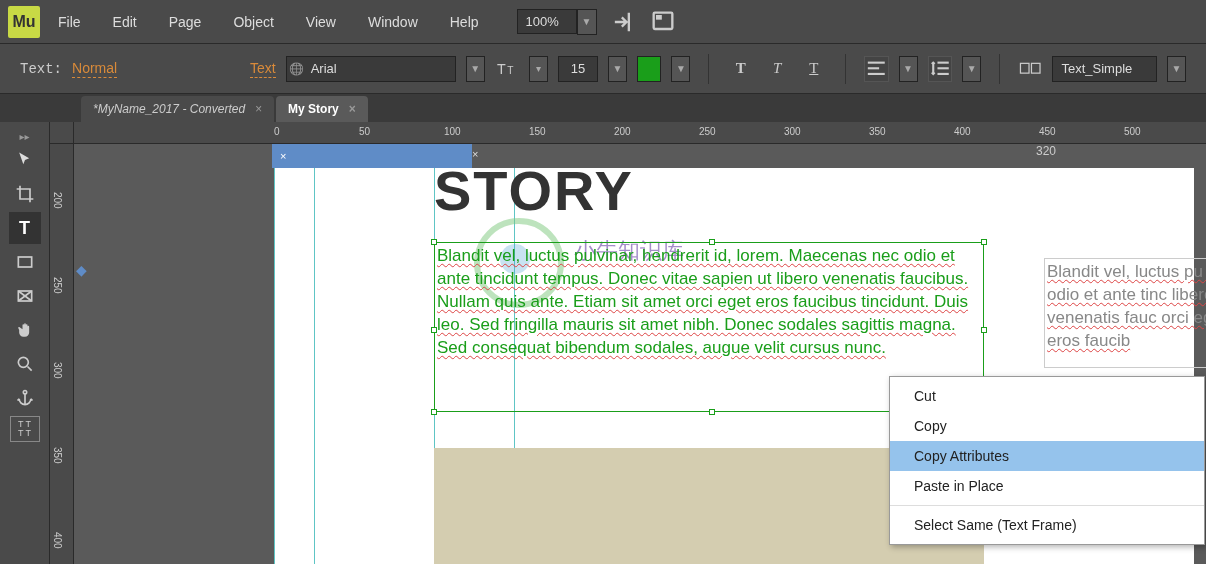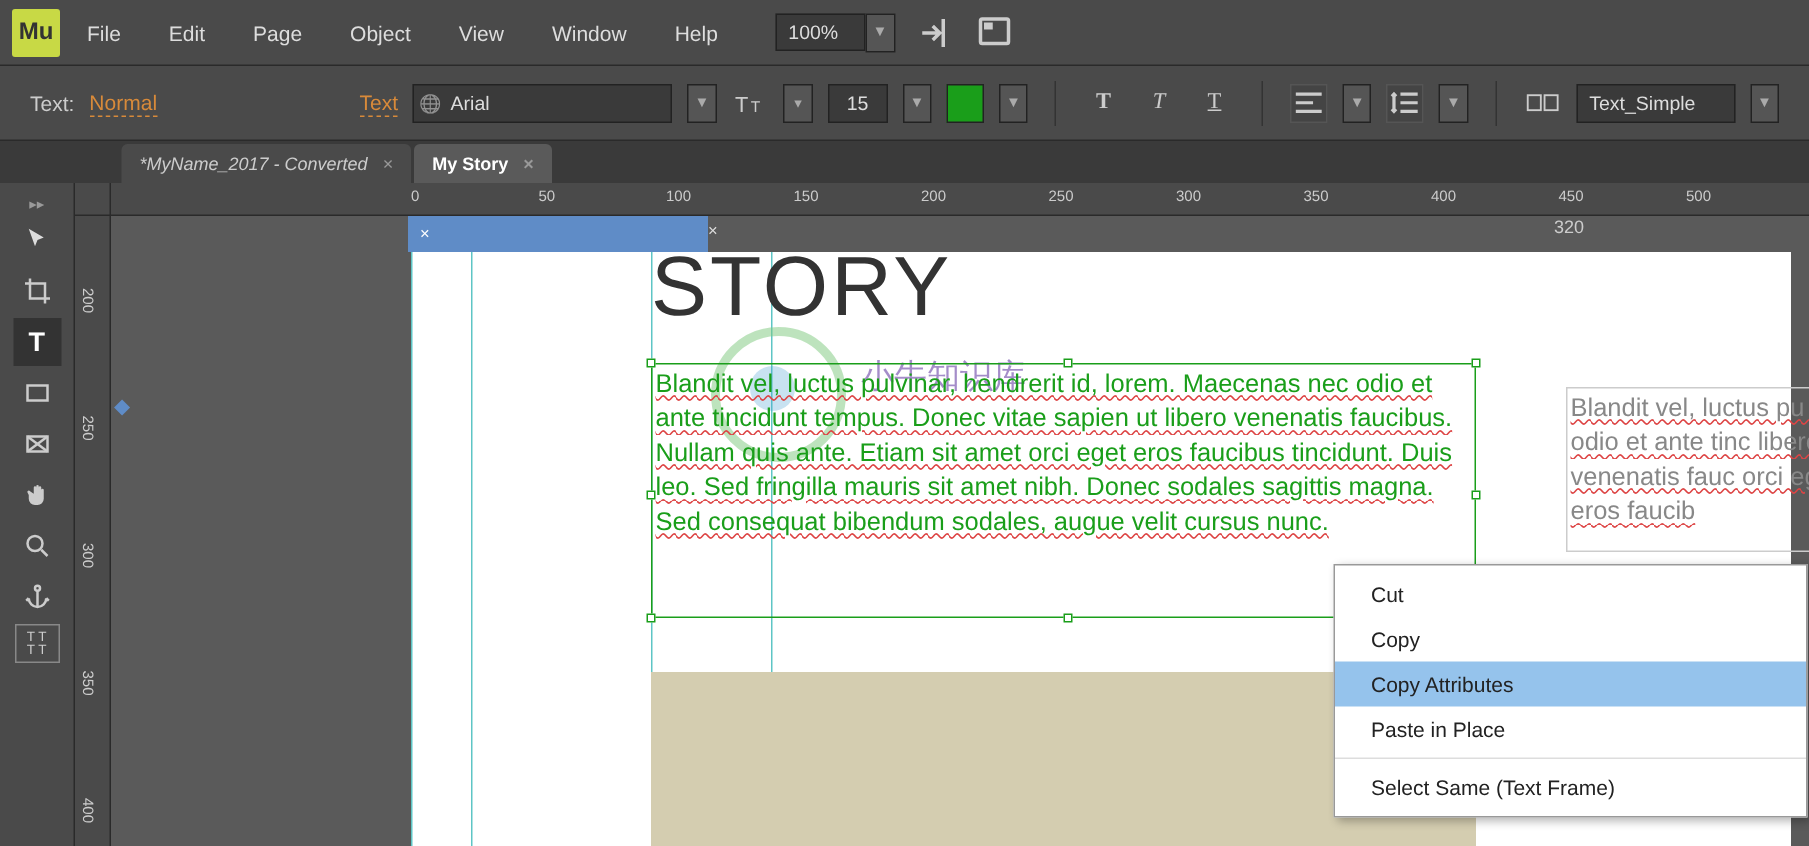--- a/index.html
+++ b/index.html
@@ -9,21 +9,21 @@
 .menubar { height: 44px; background: #4a4a4a; display: flex; align-items: center; padding: 0 8px; gap: 4px; border-bottom: 1px solid #2a2a2a; }
 .logo { width: 32px; height: 32px; background: #c8d945; color: #333; display: flex; align-items: center; justify-content: center; font-weight: bold; font-size: 16px; border-radius: 2px; }
 .menu-item { color: #ddd; padding: 6px 14px; font-size: 14px; cursor: pointer; }
 .zoom-box { margin-left: 20px; display: flex; align-items: center; }
 .zoom-input { background: #3a3a3a; border: 1px solid #222; color: #ddd; padding: 4px 8px; width: 60px; font-size: 13px; }
 .zoom-dd { width: 20px; height: 26px; background: #555; border: 1px solid #222; display: flex; align-items: center; justify-content: center; color: #aaa; font-size: 10px; }
 .tb-icon { width: 28px; height: 28px; margin-left: 8px; display: flex; align-items: center; justify-content: center; color: #ccc; }
 
 
 .optbar { height: 50px; background: #4a4a4a; display: flex; align-items: center; padding: 0 20px; gap: 10px; border-bottom: 1px solid #2a2a2a; }
-.opt-label { color: #ccc; font-size: 14px; }
+.opt-label { color: #ccc; font-size: 14px; font-family: Liberation Mono, monospace; }
 .opt-link { color: #d88a3a; font-size: 14px; border-bottom: 1px dashed #d88a3a; padding-bottom: 1px; }
 .font-select { background: #3a3a3a; border: 1px solid #222; color: #ddd; padding: 4px 3px; width: 180px; height: 26px; font-size: 13px; display: flex; align-items: center; gap: 6px; }
 .font-dd { width: 20px; height: 26px; background: #555; border: 1px solid #222; display: flex; align-items: center; justify-content: center; color: #aaa; font-size: 10px; }
 .size-input { background: #3a3a3a; border: 1px solid #222; color: #ddd; padding: 4px 6px; width: 40px; height: 26px; font-size: 13px; text-align: center; }
 .color-swatch { width: 26px; height: 26px; background: #1a9e1a; border: 1px solid #222; }
 .style-btn { width: 24px; height: 24px; color: #ccc; display: flex; align-items: center; justify-content: center; font-size: 15px; font-family: Georgia, serif; margin: 0 2px; }
 .style-bold { font-weight: bold; }
 .style-italic { font-style: italic; }
 .para-style { background: #3a3a3a; border: 1px solid #222; color: #ddd; padding: 4px 8px; width: 110px; height: 26px; font-size: 13px; }
 .divider { width: 1px; height: 30px; background: #333; margin: 0 8px; }
@@ -57,21 +57,21 @@
 
 .page-strip { position: absolute; top: 22px; left: 24px; right: 0; height: 24px; background: #5a5a5a; }
 .page-marker { position: absolute; top: 0; height: 24px; background: #5f8cc7; display: flex; align-items: center; justify-content: center; }
 .page-marker .x { position: absolute; left: 8px; color: #fff; font-size: 11px; }
 .page-label { position: absolute; right: 150px; color: #ccc; font-size: 12px; }
 
 
 .page { position: absolute; top: 46px; left: 224px; width: 920px; height: 500px; background: #fff; }
 .guide-v { position: absolute; top: 0; bottom: 0; width: 1px; background: #5ec5c5; }
 
-.heading { position: absolute; top: -10px; left: 160px; font-size: 56px; font-weight: 400; color: #333; letter-spacing: 2px; }
+.heading { position: absolute; top: -10px; left: 160px; font-size: 56px; font-weight: 700; color: #333; letter-spacing: 2px; }
 
 .text-frame { position: absolute; border: 1px solid #1a9e1a; padding: 2px; }
 .text-frame.selected .handle { position: absolute; width: 6px; height: 6px; background: #fff; border: 1px solid #1a9e1a; }
 .text-content { color: #1a9e1a; font-size: 17px; line-height: 1.35; }
 .text-content.gray { color: #888; }
 .spellcheck { text-decoration: underline wavy #d44; text-decoration-thickness: 1px; text-underline-offset: 2px; }
 
 .img-block { position: absolute; background: #d4cdb0; }
 
 

